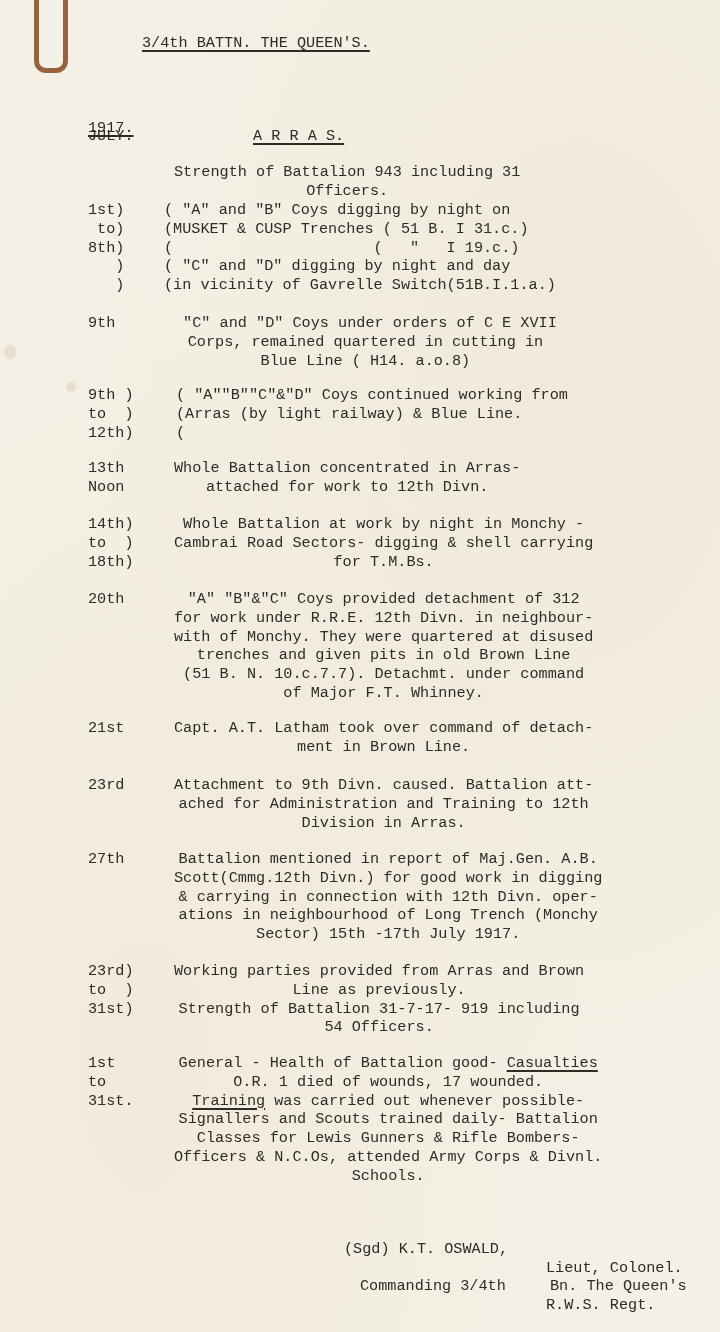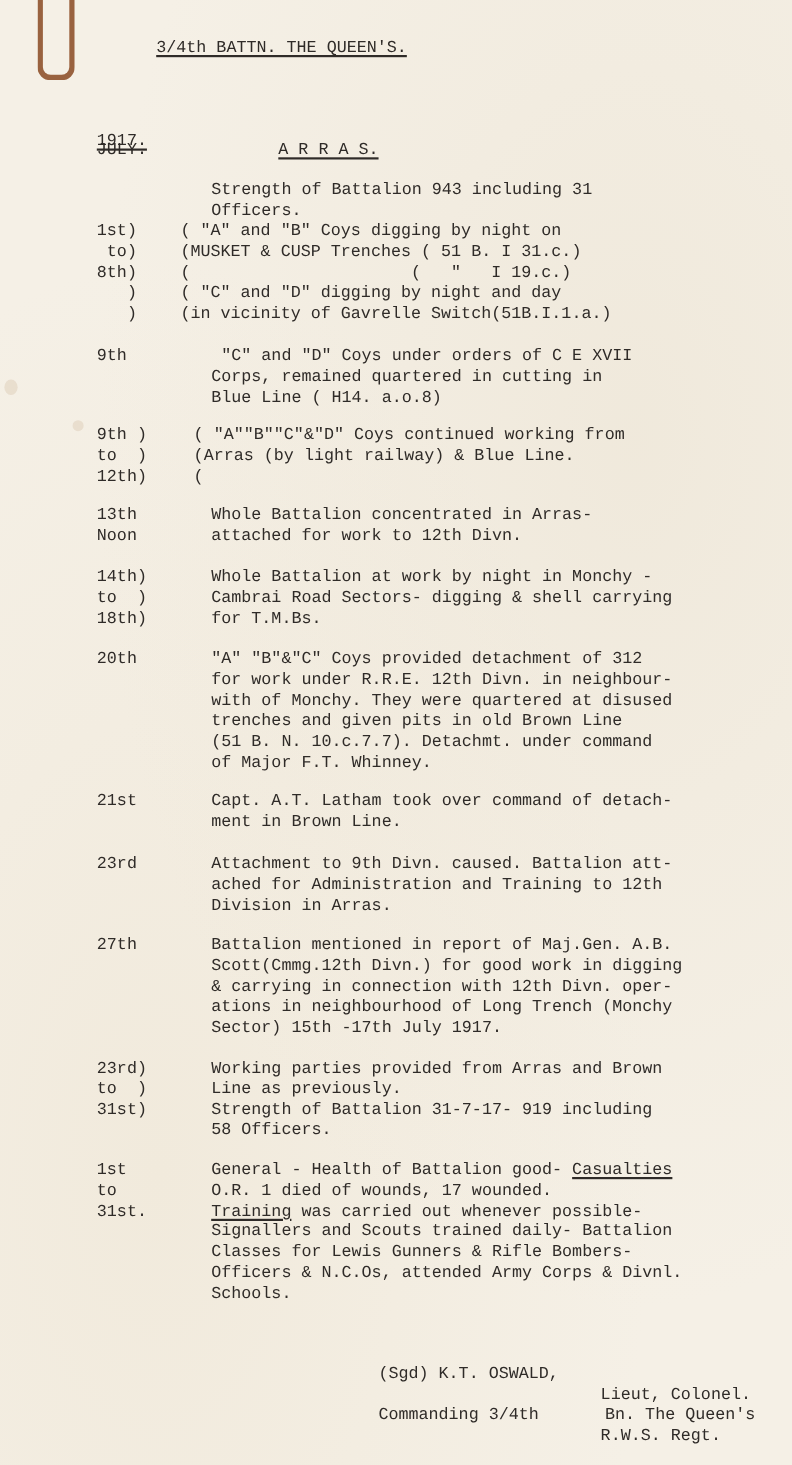--- a/index.html
+++ b/index.html
@@ -14,21 +14,21 @@
     font-size: 15.2px;
   }
   .staple {
     position: absolute; left: 34px; top: -4px; width: 24px; height: 72px;
     border: 5px solid #8a4a22; border-top: none;
     border-radius: 0 0 12px 12px; opacity: 0.85;
   }
   .abs { position: absolute; white-space: pre; line-height: 18.8px; }
   .u { text-decoration: underline; text-decoration-thickness: 2px; text-underline-offset: 3px; }
   .date { left: 88px; }
-  .body { left: 192px; }
+  .body { left: 174px; text-align: center; }
   .spot { position: absolute; border-radius: 50%; background: rgba(200,170,140,0.25); }
 </style>
 </head>
 <body>
 
 <div class="staple"></div>
 <div class="spot" style="left:4px;top:345px;width:12px;height:14px;"></div>
 <div class="spot" style="left:66px;top:382px;width:10px;height:10px;"></div>
 
 <div class="abs u" style="left:142px;top:34px;">3/4th BATTN. THE QUEEN'S.</div>
@@ -97,30 +97,30 @@
 <span>&amp; carrying in connection with 12th Divn. oper-</span>
 <span>ations in neighbourhood of Long Trench (Monchy</span>
 <span>Sector) 15th -17th July 1917.</span></div>
 
 <div class="abs date" style="top:962px;"><span>23rd)</span>
 <span>to  )</span>
 <span>31st)</span></div>
 <div class="abs body" style="top:962px;"><span>Working parties provided from Arras and Brown</span>
 <span>Line as previously.</span>
 <span>Strength of Battalion 31-7-17- 919 including</span>
-<span>58 Officers.</span></div>
+<span>54 Officers.</span></div>
 
 <div class="abs date" style="top:1054px;"><span>1st</span>
 <span>to</span>
 <span>31st.</span></div>
 <div class="abs body" style="top:1054px;"><span>General - Health of Battalion good- </span><span class="u">Casualties</span>
 <span>O.R. 1 died of wounds, 17 wounded.</span>
 <span class="u">Training</span><span> was carried out whenever possible-</span>
 <span>Signallers and Scouts trained daily- Battalion</span>
 <span>Classes for Lewis Gunners &amp; Rifle Bombers-</span>
 <span>Officers &amp; N.C.Os, attended Army Corps &amp; Divnl.</span>
 <span>Schools.</span></div>
 
 <div class="abs" style="left:344px;top:1240px;">(Sgd) K.T. OSWALD,</div>
 <div class="abs" style="left:546px;top:1259px;">Lieut, Colonel.</div>
-<div class="abs" style="left:344px;top:1277px;">Commanding 3/4th</div>
+<div class="abs" style="left:360px;top:1277px;">Commanding 3/4th</div>
 <div class="abs" style="left:550px;top:1277px;">Bn. The Queen's</div>
 <div class="abs" style="left:546px;top:1296px;">R.W.S. Regt.</div>
 
 </body></html>

